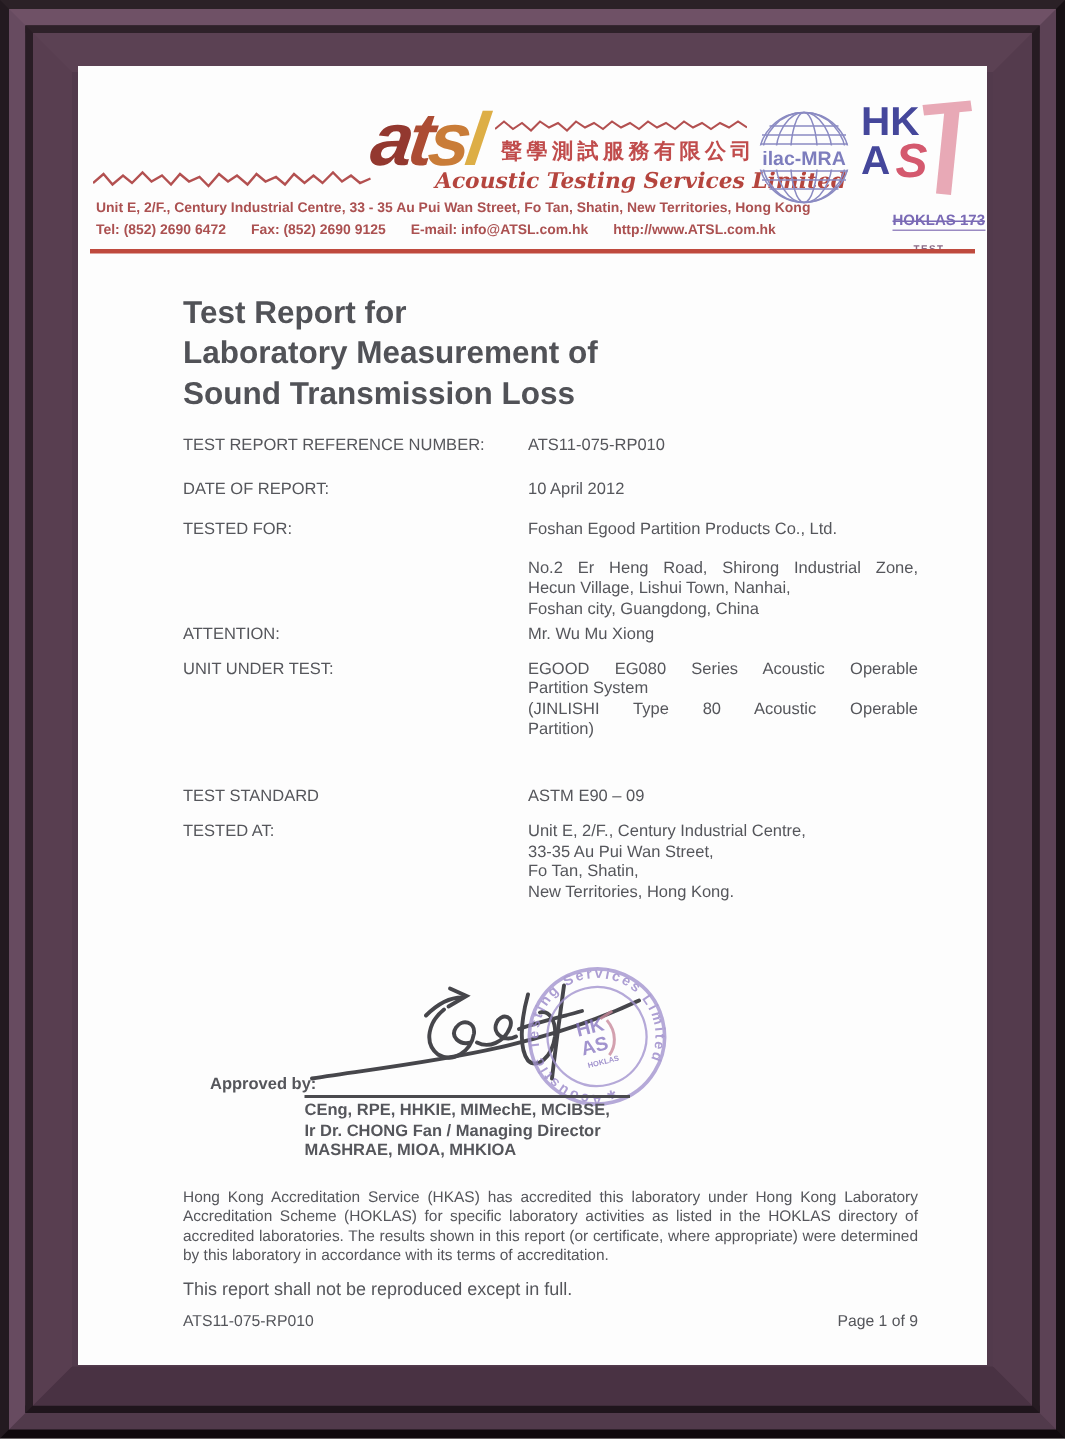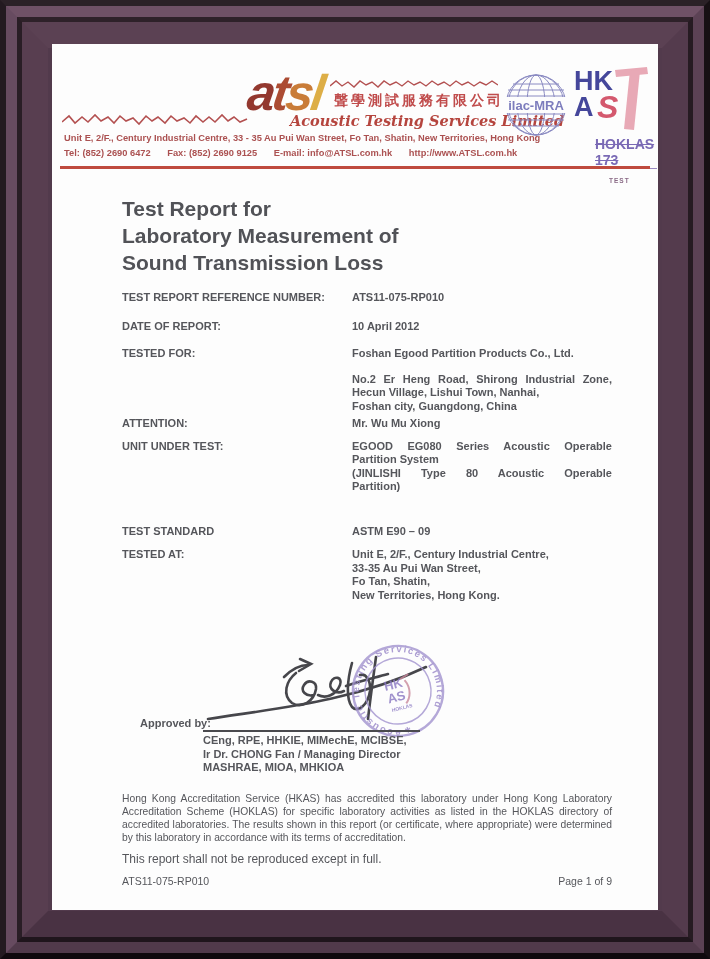--- a/index.html
+++ b/index.html
@@ -31,27 +31,27 @@
   .en-script{position:absolute;left:238px;top:68px;font-family:"DejaVu Serif",serif;
     font-style:italic;font-weight:bold;font-size:14.5px;color:#b5453e;white-space:nowrap;}
   .addr1{position:absolute;left:12px;top:89px;font-size:9.3px;font-weight:bold;
     color:#ab5151;white-space:nowrap;}
   .addr2{position:absolute;left:12px;top:104px;font-size:9.3px;font-weight:bold;
     color:#ab5151;white-space:nowrap;}
   .addr2 span{margin-right:14px;}
   .red-rule{position:absolute;left:8px;right:8px;top:122px;height:2.5px;background:#bf4a3e;}
   .ilac{position:absolute;left:452px;top:29px;}
   .hkas{position:absolute;left:521px;top:22px;width:84px;}
-  .hoklas-line{margin:0 0 0 22px;font-size:14px;font-weight:bold;color:#7a6ab5;
+  .hoklas-line{margin:0 0 0 22px;font-size:10px;font-weight:bold;color:#7a6ab5;
     border-bottom:1.5px solid #9a8ac2;display:inline-block;text-decoration:line-through;}
   .hoklas-test{margin-left:36px;font-size:6.5px;font-weight:bold;color:#8a6a86;letter-spacing:1px;}
   
   .content{padding:0 46px 0 70px;}
   .title{margin-top:25px;font-size:21px;line-height:27px;font-weight:bold;color:#515257;}
-  .row{display:flex;font-size:11px;line-height:13.5px;font-weight:bold;justify-content:space-between;}
+  .row{display:flex;font-size:11px;line-height:13.5px;font-weight:normal;justify-content:space-between;}
   .row .lbl{width:230px;flex-shrink:0;}
   .row .val{width:262px;}
   .stretch{text-align:justify;text-align-last:justify;}
   .m15{margin-top:15px}.m14{margin-top:14px}.m12{margin-top:12px}.m4{margin-top:4px}
   .m9{margin-top:9px}.m31{margin-top:31px}.m10{margin-top:10px}
   
   .sigblock{position:relative;height:125px;margin-top:49px;}
   .sig-svg{position:absolute;left:78px;top:0;}
   .stamp{position:absolute;left:228px;top:-8px;}
   .approved{position:absolute;left:18px;top:66px;font-size:11px;font-weight:bold;}

